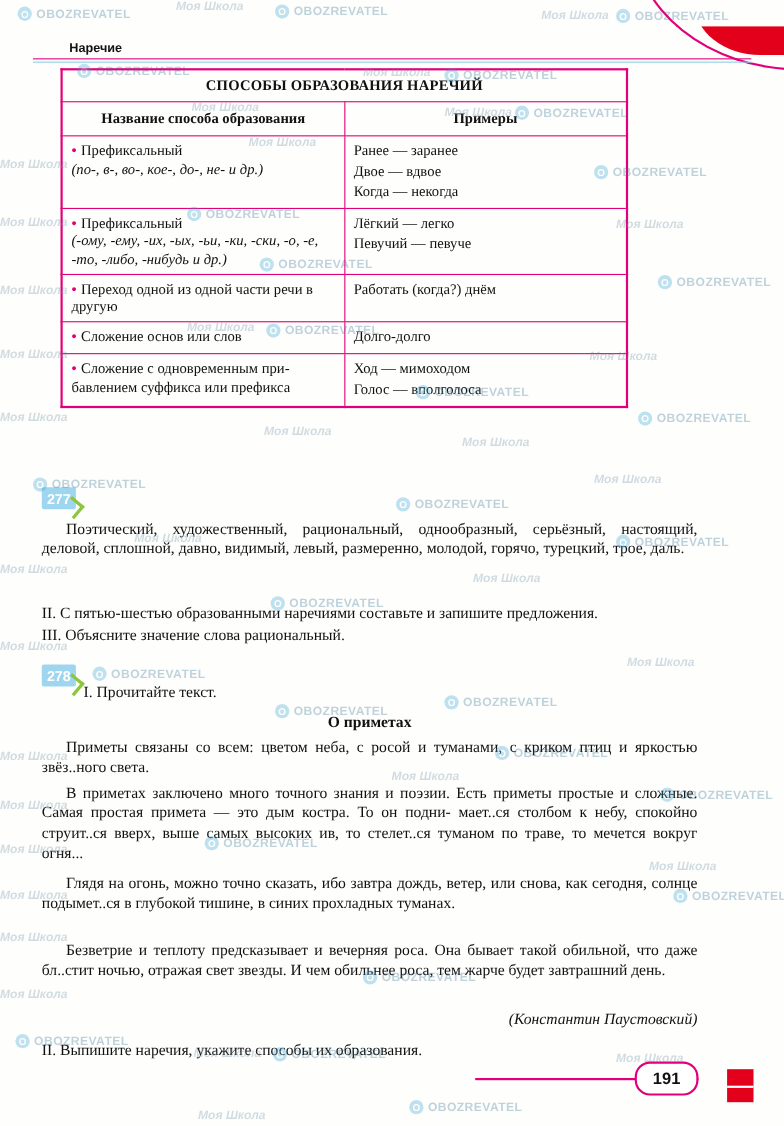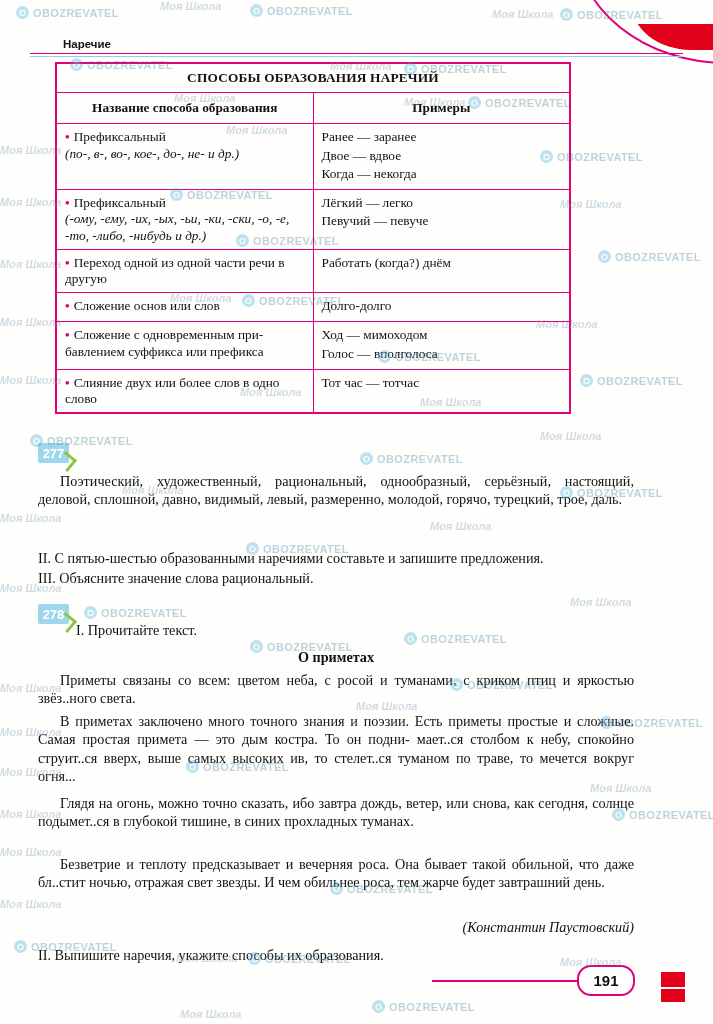--- a/index.html
+++ b/index.html
@@ -198,28 +198,20 @@
       <tr>
         <td class="c1">
           <span class="bullet b">Сложение с одновременным при- бавлением суффикса или префикса</span>
         </td>
         <td class="c2 ex">
           <div>Ход — мимоходом</div>
           <div>Голос — вполголоса</div>
         </td>
       </tr>
 
-      <tr>
-        <td class="c1">
-          <span class="bullet b">Слияние двух или более слов в одно слово</span>
-        </td>
-        <td class="c2 ex">
-          <div>Тот час — тотчас</div>
-        </td>
-      </tr>
     </tbody>
       </table>
   </div>
 
   <div class="ex-num" style="left:38px;top:443px;">
     <span>277</span>
     <span class="tick"></span>
   </div>
   <div class="body-text" style="left:38px;top:549px;width:596px;">II. С пятью-шестью образованными наречиями составьте и запишите предложения.</div>
   <div class="body-text ind" style="left:38px;top:472px;width:596px;">Поэтический, художественный, рациональный, однообразный, серьёзный, настоящий, деловой, сплошной, давно, видимый, левый, размеренно, молодой, горячо, турецкий, трое, даль.</div>

